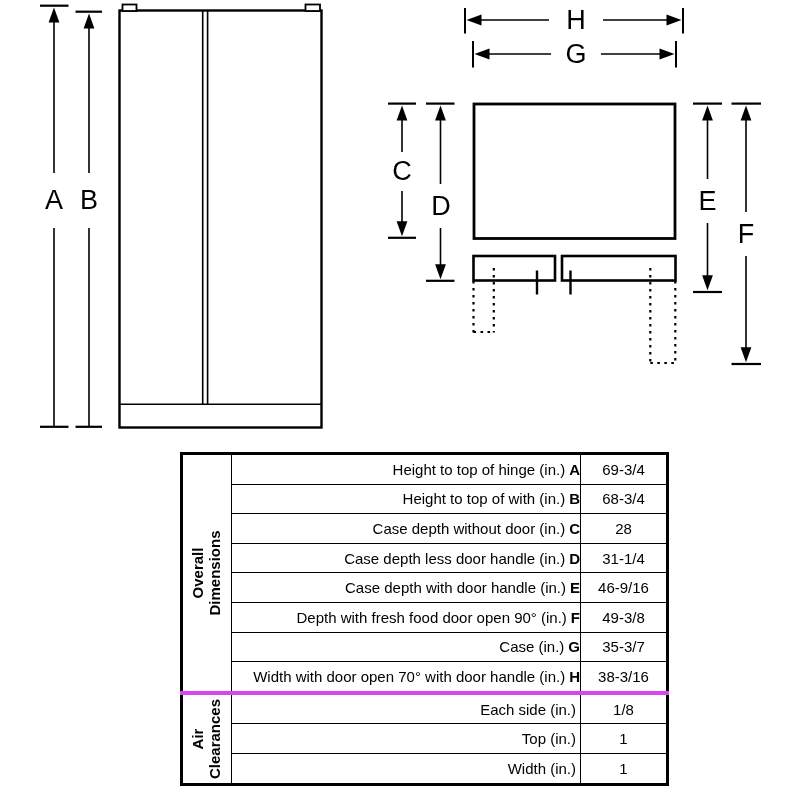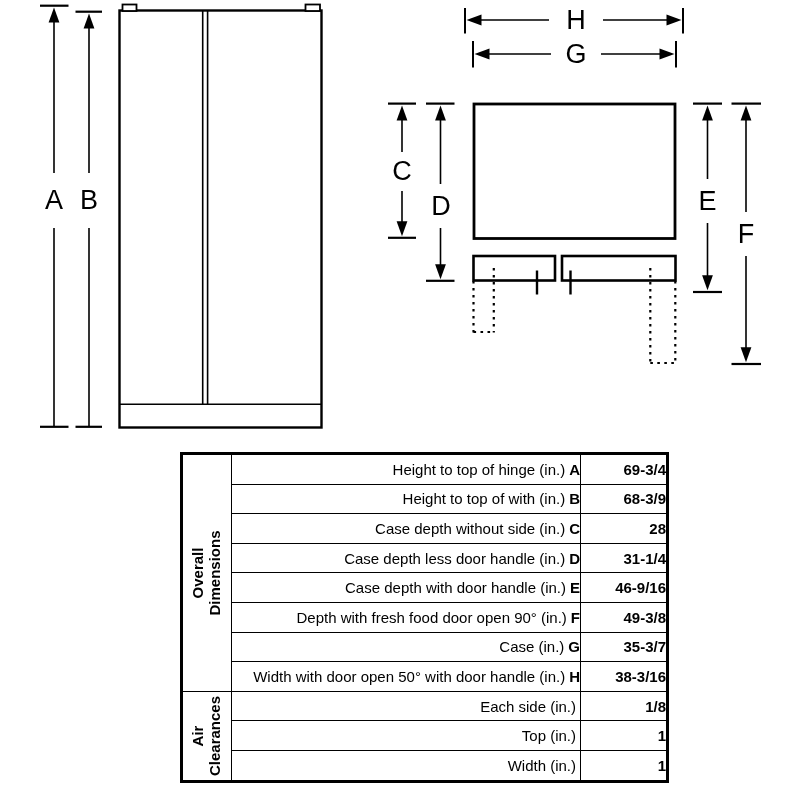--- a/index.html
+++ b/index.html
@@ -8,22 +8,22 @@
   #diagram{position:absolute;left:0;top:0;}
   svg text{font-family:"Liberation Sans",sans-serif;font-size:27px;fill:#000;}
 
   table.spec{position:absolute;left:180px;top:452px;width:484px;
              border-collapse:collapse;table-layout:fixed;
              border:3px solid #000;font-size:15px;}
   table.spec td{border:1.5px solid #000;height:28.6px;padding:0;overflow:hidden;}
   td.group{width:48px;position:relative;}
   td.lbl{width:348px;padding-left:10px;text-align:right;white-space:nowrap;}
   td.lbl b{font-weight:700;margin-left:4px;}
-  td.val{width:85px;text-align:right;font-weight:700;margin-top:8px;}
-  tr.group-start td{border-top:1px solid #d946ef;}
+  td.val{width:85px;text-align:center;font-weight:400;margin-top:8px;}
+  tr.group-start td{border-top:4px solid #d946ef;}
   .rot{position:absolute;top:50%;left:50%;
        transform:translate(-50%,-50%) rotate(-90deg);
        font-weight:700;text-align:center;line-height:1.12;white-space:nowrap;}
 </style>
 </head>
 <body>
 
 <div id="page">
 
   <svg id="diagram" width="800" height="450" viewBox="0 0 800 450">
@@ -141,44 +141,44 @@
           <div class="rot">
             <div>Overall</div>
             <div>Dimensions</div>
           </div>
         </td>
         <td class="lbl"><span>Height to top of hinge (in.)</span><b>A</b></td>
         <td class="val">69-3/4</td>
       </tr>
       <tr>
         <td class="lbl"><span>Height to top of with (in.)</span><b>B</b></td>
-        <td class="val">68-3/9</td>
-      </tr>
-      <tr>
-        <td class="lbl"><span>Case depth without side (in.)</span><b>C</b></td>
+        <td class="val">68-3/4</td>
+      </tr>
+      <tr>
+        <td class="lbl"><span>Case depth without door (in.)</span><b>C</b></td>
         <td class="val">28</td>
       </tr>
       <tr>
         <td class="lbl"><span>Case depth less door handle (in.)</span><b>D</b></td>
         <td class="val">31-1/4</td>
       </tr>
       <tr>
         <td class="lbl"><span>Case depth with door handle (in.)</span><b>E</b></td>
         <td class="val">46-9/16</td>
       </tr>
       <tr>
         <td class="lbl"><span>Depth with fresh food door open 90° (in.)</span><b>F</b></td>
         <td class="val">49-3/8</td>
       </tr>
       <tr>
         <td class="lbl"><span>Case (in.)</span><b>G</b></td>
         <td class="val">35-3/7</td>
       </tr>
       <tr>
-        <td class="lbl"><span>Width with door open 50° with door handle (in.)</span><b>H</b></td>
+        <td class="lbl"><span>Width with door open 70° with door handle (in.)</span><b>H</b></td>
         <td class="val">38-3/16</td>
       </tr>
       <tr class="group-start">
         <td class="group" rowspan="3">
           <div class="rot">
             <div>Air</div>
             <div>Clearances</div>
           </div>
         </td>
         <td class="lbl"><span>Each side (in.)</span><b></b></td>

